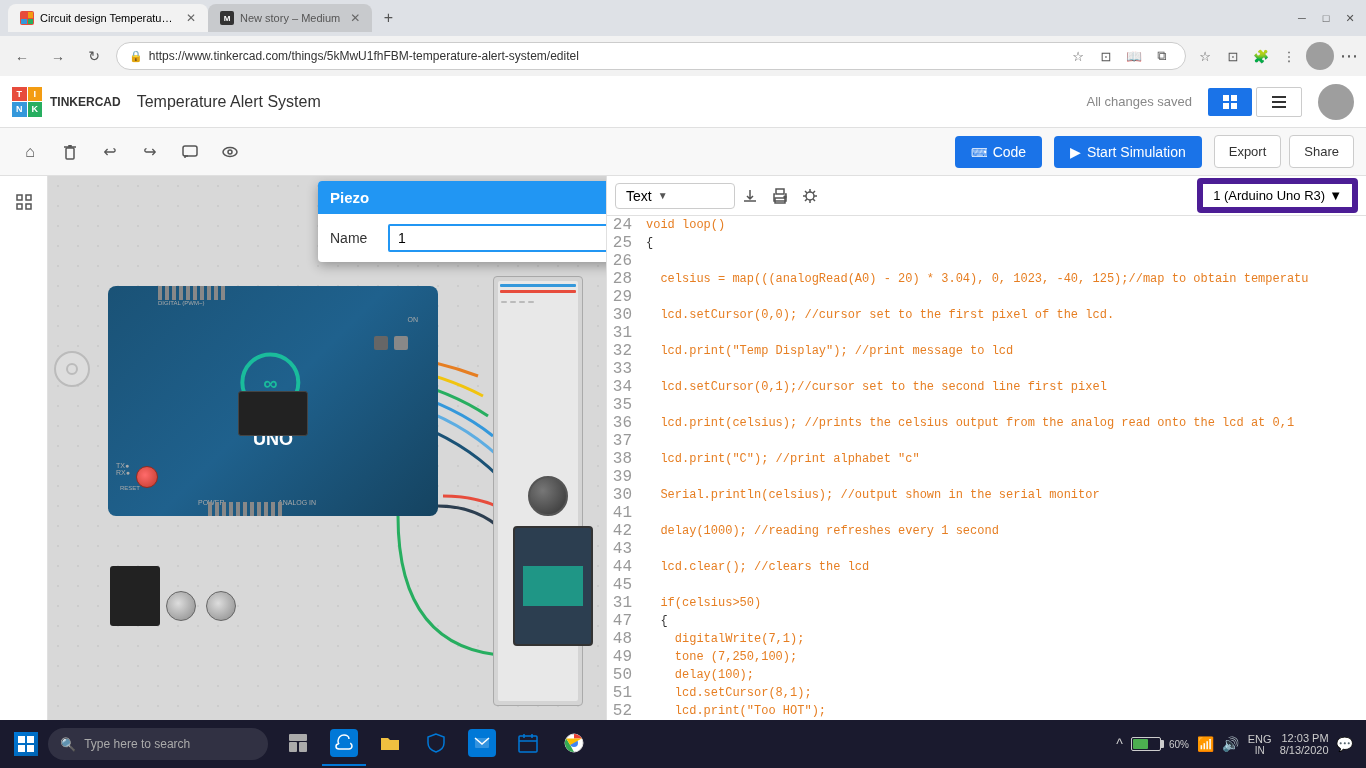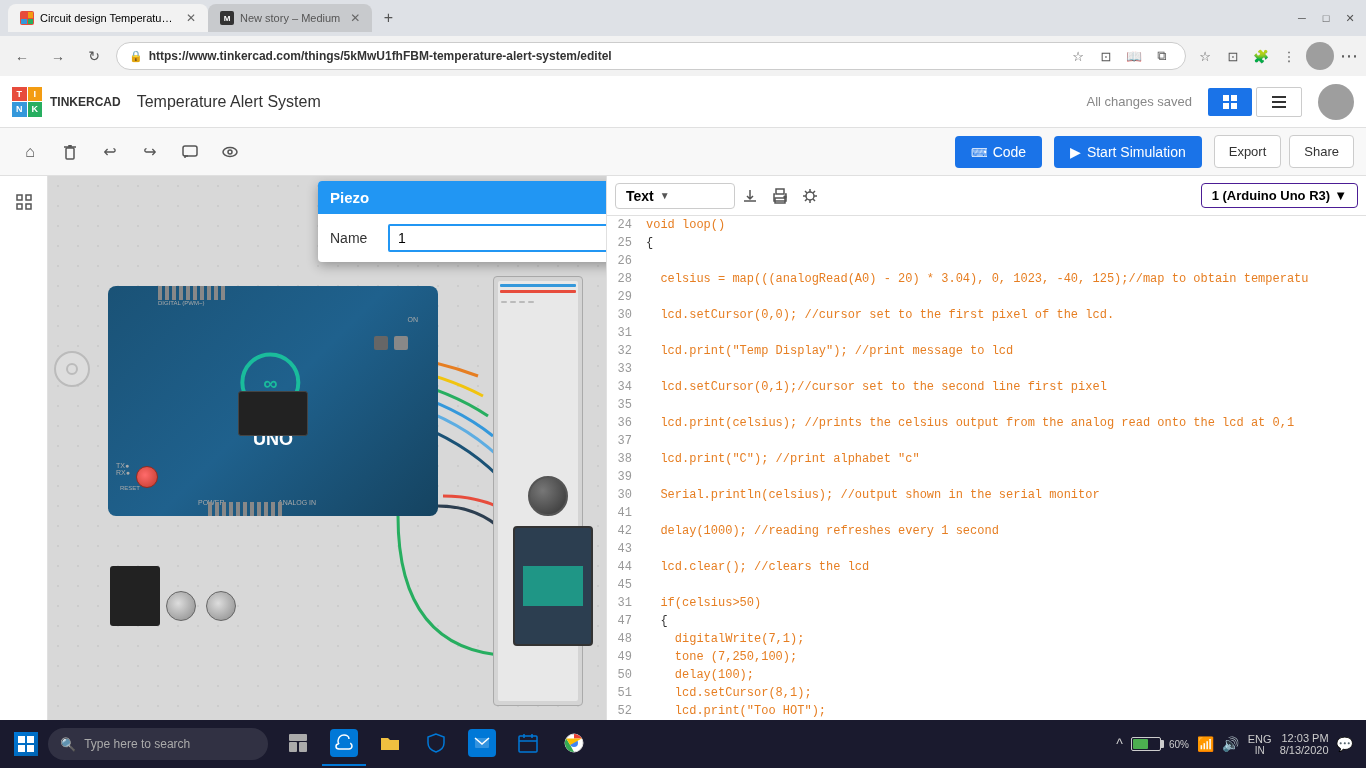--- a/index.html
+++ b/index.html
@@ -12,21 +12,21 @@
     .tab-title { font-size: 11px; white-space: nowrap; overflow: hidden; text-overflow: ellipsis; }
     .tab-close { margin-left: 4px; font-size: 12px; color: #666; cursor: pointer; }
     .new-tab-btn { width: 24px; height: 24px; display: flex; align-items: center; justify-content: center; font-size: 16px; color: #555; cursor: pointer; margin-left: 4px; }
     .window-controls { margin-left: auto; display: flex; gap: 8px; align-items: center; }
     .win-btn { width: 16px; height: 16px; display: flex; align-items: center; justify-content: center; font-size: 11px; color: #555; cursor: pointer; }
 
     .address-bar-row { display: flex; align-items: center; height: 40px; padding: 0 8px; gap: 8px; background: #f2f2f2; }
     .nav-btn { width: 28px; height: 28px; display: flex; align-items: center; justify-content: center; border-radius: 50%; font-size: 14px; color: #555; cursor: pointer; }
     .address-bar { flex: 1; height: 28px; background: white; border: 1px solid #ccc; border-radius: 14px; display: flex; align-items: center; padding: 0 12px; font-size: 12px; color: #333; }
     .address-lock { margin-right: 6px; color: #555; font-size: 11px; }
-    .address-url { color: #333; font-size: 12px; font-weight: bold; }
+    .address-url { color: #333; font-size: 12px; }
     .address-actions { display: flex; gap: 6px; align-items: center; margin-left: 6px; }
     .addr-icon { width: 22px; height: 22px; display: flex; align-items: center; justify-content: center; font-size: 13px; color: #555; cursor: pointer; }
     .browser-actions { display: flex; gap: 4px; align-items: center; }
     .user-avatar { width: 28px; height: 28px; background: #9e9e9e; border-radius: 50%; }
     .more-btn { font-size: 18px; color: #555; cursor: pointer; }
 
     
     .app-header { background: white; border-bottom: 1px solid #e0e0e0; height: 52px; display: flex; align-items: center; padding: 0 12px; }
     .tinkercad-logo { display: flex; align-items: center; margin-right: 16px; }
     .logo-box { display: grid; grid-template-columns: 1fr 1fr; grid-template-rows: 1fr 1fr; width: 30px; height: 30px; gap: 1px; margin-right: 8px; }
@@ -90,31 +90,31 @@
 
     
     .lcd-display { position: absolute; top: 350px; left: 465px; width: 80px; height: 120px; background: #2c3e50; border: 2px solid #333; border-radius: 4px; display: flex; align-items: center; justify-content: center; }
     .lcd-screen { width: 60px; height: 40px; background: #1abc9c; opacity: 0.7; }
 
     
     .knob { position: absolute; top: 300px; left: 480px; width: 40px; height: 40px; background: radial-gradient(circle at 35% 35%, #777, #333); border-radius: 50%; border: 2px solid #555; }
 
     
     .code-panel { flex: 1; background: white; border-left: 1px solid #e0e0e0; display: flex; flex-direction: column; }
-    .code-toolbar { height: 40px; border-bottom: 1px solid #e0e0e0; display: flex; align-items: center; padding: 0 8px; gap: 0; font-weight: bold; }
+    .code-toolbar { height: 40px; border-bottom: 1px solid #e0e0e0; display: flex; align-items: center; padding: 0 8px; gap: 0; }
     .code-type-select { display: flex; align-items: center; gap: 6px; border: 1px solid #ccc; border-radius: 4px; padding: 4px 10px; cursor: pointer; font-size: 14px; background: white; min-width: 120px; }
     .code-type-arrow { font-size: 10px; color: #555; }
     .code-tool-icon { width: 30px; height: 30px; display: flex; align-items: center; justify-content: center; font-size: 16px; color: #555; cursor: pointer; }
     .code-type-spacer { flex: 1; }
-    .device-select { display: flex; align-items: center; gap: 4px; border: 1px solid #4c1d95; border-radius: 4px; padding: 4px 10px; cursor: pointer; font-size: 13px; background: white; }
+    .device-select { display: flex; align-items: center; gap: 4px; border: 6px solid #4c1d95; border-radius: 4px; padding: 4px 10px; cursor: pointer; font-size: 13px; background: white; }
 
     
     .code-editor { flex: 1; overflow-y: auto; font-family: 'Courier New', monospace; font-size: 12px; }
     .code-line { display: flex; min-height: 18px; }
-    .line-num { width: 35px; text-align: right; padding-right: 10px; color: #999; font-size: 12px; flex-shrink: 0; line-height: 18px; }
+    .line-num { width: 35px; text-align: right; padding-right: 10px; color: #999; font-size: 16px; flex-shrink: 0; line-height: 18px; }
     .line-content { padding-left: 4px; white-space: pre; line-height: 18px; }
 
     
     .serial-bar { height: 36px; border-top: 1px solid #e0e0e0; display: flex; align-items: center; padding: 0 12px; gap: 8px; background: #f8f8f8; }
     .serial-icon { font-size: 14px; }
     .serial-label { font-size: 13px; color: #333; }
     .serial-expand { margin-left: auto; font-size: 12px; color: #555; }
 
     
     .taskbar { height: 48px; background: #1a1a2e; display: flex; align-items: center; padding: 0 4px; position: fixed; bottom: 0; width: 1366px; z-index: 999; }

